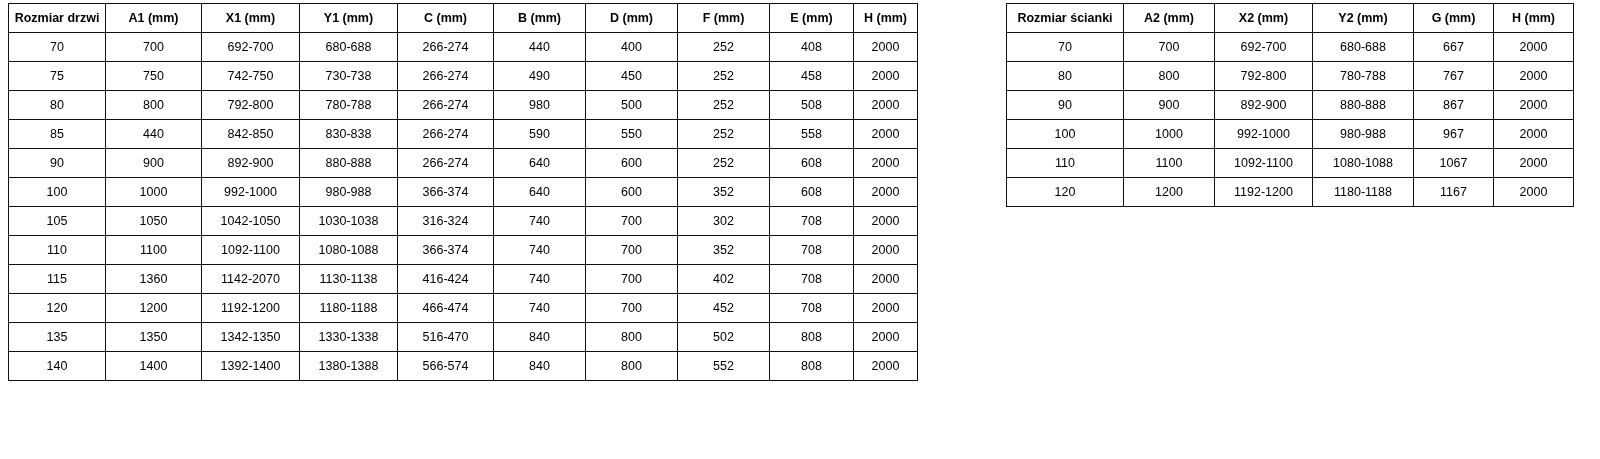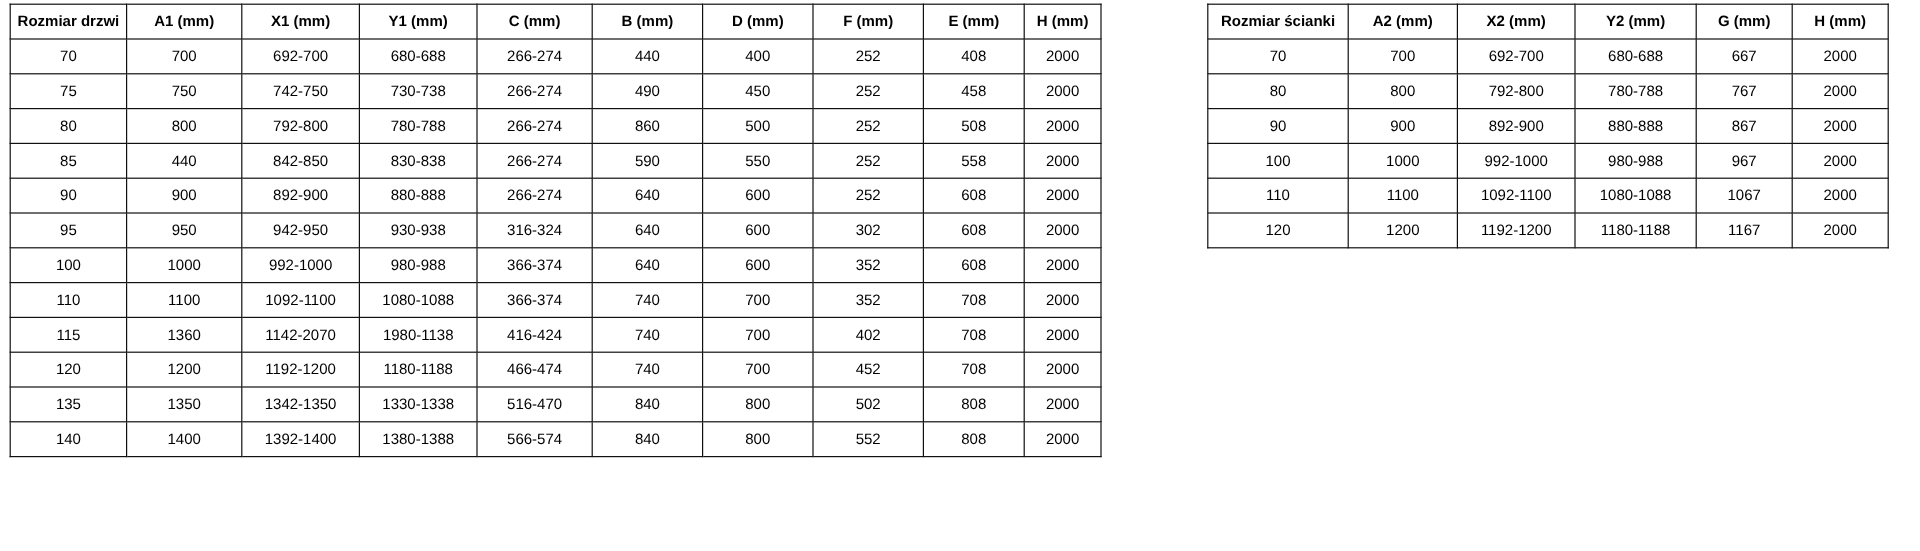--- a/index.html
+++ b/index.html
@@ -127,21 +127,21 @@
           <td>252</td>
           <td>458</td>
           <td>2000</td>
         </tr>
         <tr>
           <td>80</td>
           <td>800</td>
           <td>792-800</td>
           <td>780-788</td>
           <td>266-274</td>
-          <td>860</td>
+          <td>980</td>
           <td>500</td>
           <td>252</td>
           <td>508</td>
           <td>2000</td>
         </tr>
         <tr>
           <td>85</td>
           <td>440</td>
           <td>842-850</td>
           <td>830-838</td>
@@ -154,64 +154,64 @@
         </tr>
         <tr>
           <td>90</td>
           <td>900</td>
           <td>892-900</td>
           <td>880-888</td>
           <td>266-274</td>
           <td>640</td>
           <td>600</td>
           <td>252</td>
-          <td>608</td>
-          <td>2000</td>
-        </tr>
-        <tr>
-          <td>95</td>
-          <td>950</td>
-          <td>942-950</td>
-          <td>930-938</td>
-          <td>316-324</td>
-          <td>640</td>
-          <td>600</td>
-          <td>302</td>
           <td>608</td>
           <td>2000</td>
         </tr>
         <tr>
           <td>100</td>
           <td>1000</td>
           <td>992-1000</td>
           <td>980-988</td>
           <td>366-374</td>
           <td>640</td>
           <td>600</td>
           <td>352</td>
           <td>608</td>
           <td>2000</td>
         </tr>
         <tr>
+          <td>105</td>
+          <td>1050</td>
+          <td>1042-1050</td>
+          <td>1030-1038</td>
+          <td>316-324</td>
+          <td>740</td>
+          <td>700</td>
+          <td>302</td>
+          <td>708</td>
+          <td>2000</td>
+        </tr>
+        <tr>
           <td>110</td>
           <td>1100</td>
           <td>1092-1100</td>
           <td>1080-1088</td>
           <td>366-374</td>
           <td>740</td>
           <td>700</td>
           <td>352</td>
           <td>708</td>
           <td>2000</td>
         </tr>
         <tr>
           <td>115</td>
           <td>1360</td>
           <td>1142-2070</td>
-          <td>1980-1138</td>
+          <td>1130-1138</td>
           <td>416-424</td>
           <td>740</td>
           <td>700</td>
           <td>402</td>
           <td>708</td>
           <td>2000</td>
         </tr>
         <tr>
           <td>120</td>
           <td>1200</td>

